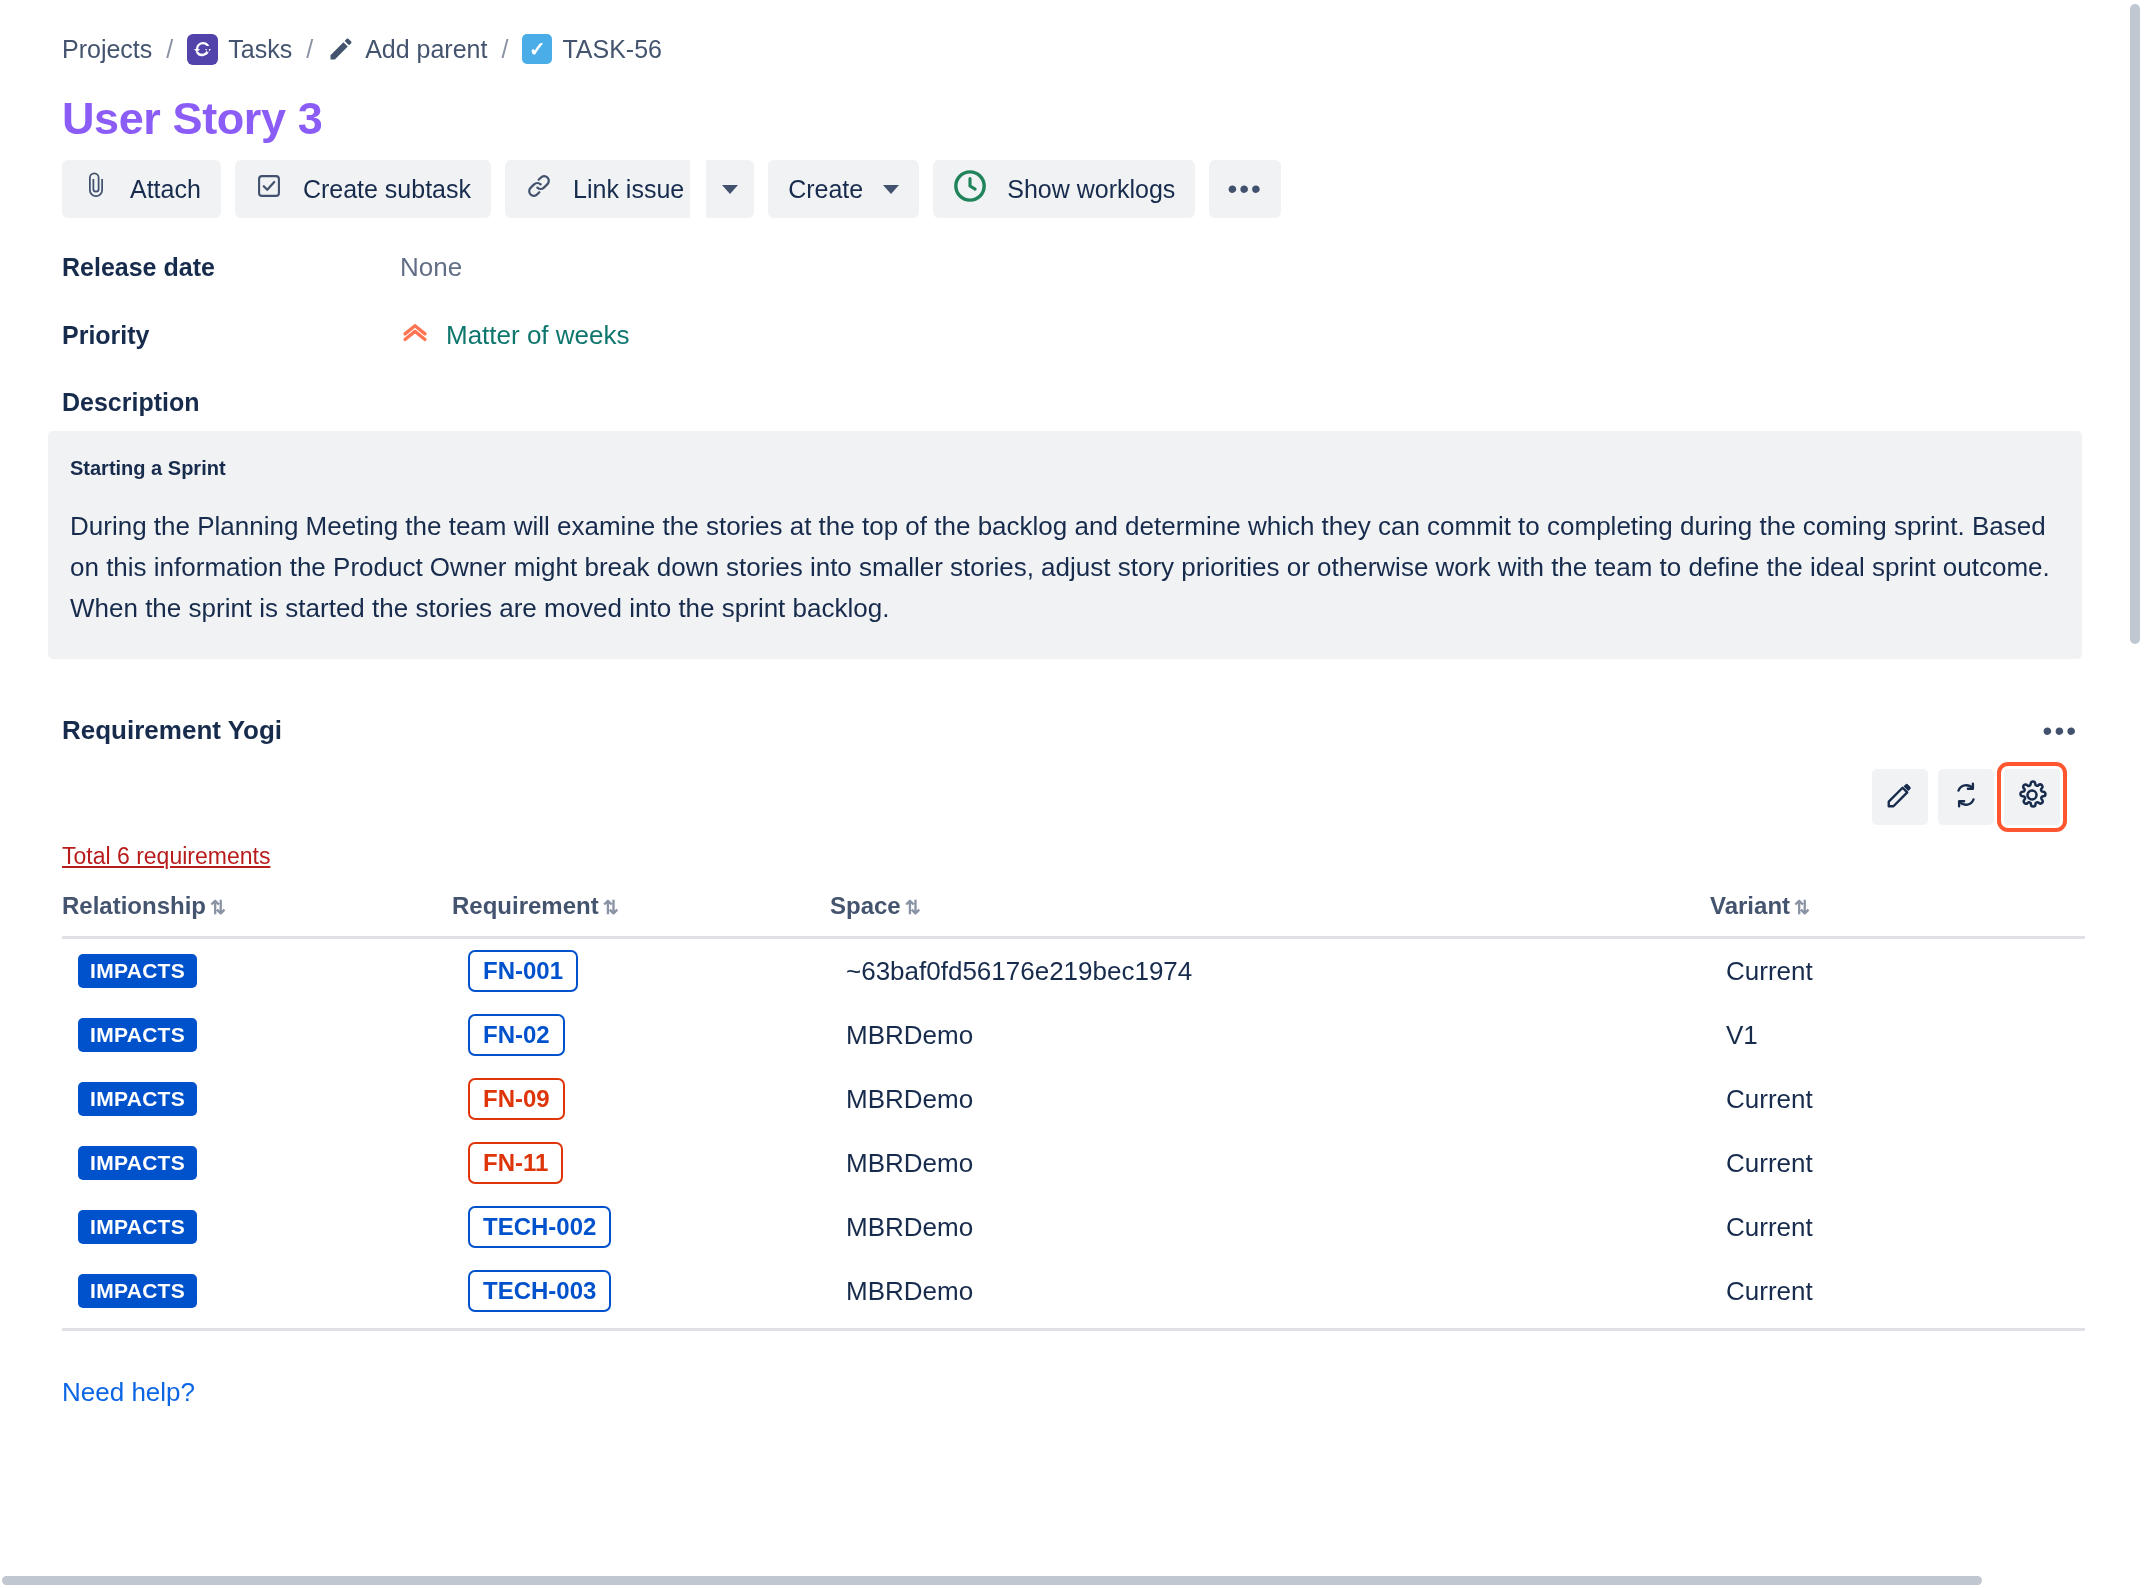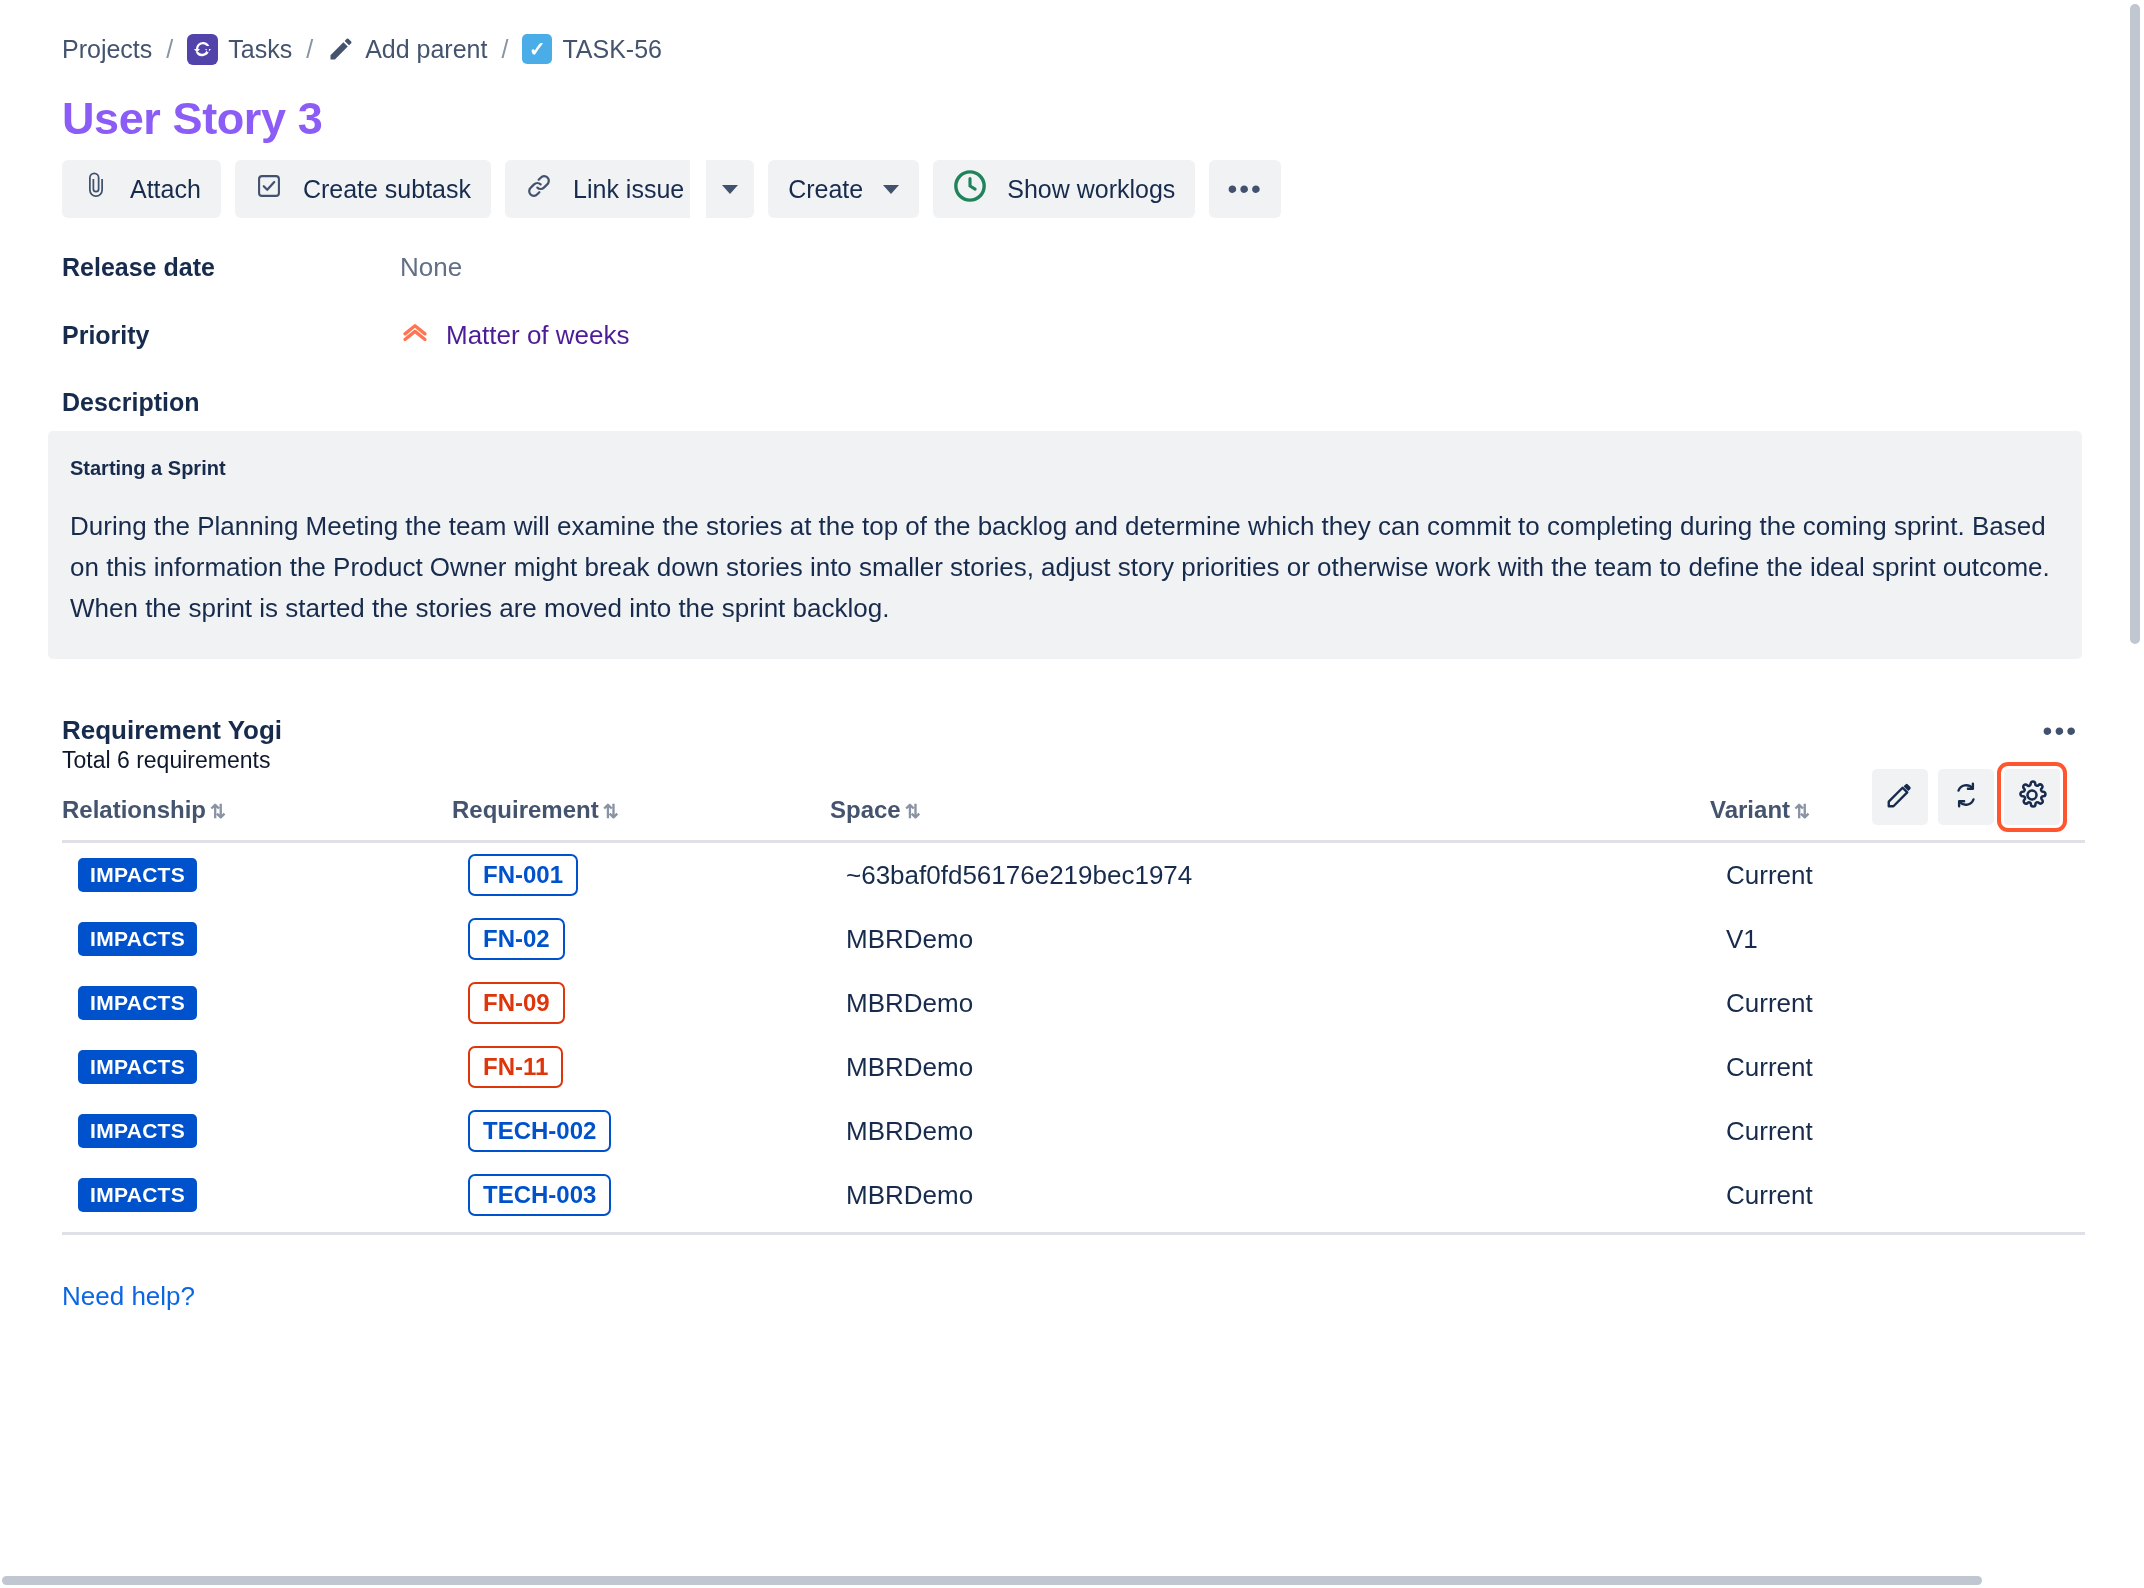--- a/index.html
+++ b/index.html
@@ -71,21 +71,21 @@
   .btn-split-main { border-top-right-radius: 0; border-bottom-right-radius: 0; padding-right: 6px; }
   .btn-split-arrow { border-top-left-radius: 0; border-bottom-left-radius: 0; padding: 0 16px; margin-left: 2px; }
   .btn-dots { padding: 0 18px; font-size: 28px; letter-spacing: 2px; color:#42526e; }
   .chev { display:inline-block; width:0; height:0; border-left:8px solid transparent; border-right:8px solid transparent; border-top:9px solid #42526e; }
 
   .clock-icon { width: 34px; height: 34px; }
 
   
   .fieldrow { display:flex; align-items:center; margin-bottom: 34px; }
   .fieldlabel { width: 338px; font-size: 25px; font-weight: bold; color:#172b4d; }
-  .fieldvalue { font-size: 26px; color:#4c1d95; display:flex; align-items:center; gap: 16px; }
+  .fieldvalue { font-size: 26px; color:#0f766e; display:flex; align-items:center; gap: 16px; }
   .fieldvalue.none { color:#626f86; }
 
   
   .desc-label { font-size: 25px; font-weight: bold; margin-bottom: 14px; }
   .desc-box {
     background: #f1f2f4;
     border-radius: 5px;
     padding: 26px 22px 30px 22px;
     margin: 0 -14px 0 -14px;
     width: 2034px;
@@ -108,21 +108,21 @@
     background: #f1f2f4; border-radius: 5px;
     display:flex; align-items:center; justify-content:center;
     cursor:pointer;
   }
   .icon-btn.selected {
     outline: 4px solid #ff5630;
     outline-offset: 3px;
     border-radius: 4px;
   }
 
-  .total-line { font-size: 23px; color:#0f172a; margin-bottom: 22px; }
+  .total-line { font-size: 23px; color:#b91c1c; margin-top: 96px; margin-bottom: 22px; text-decoration: underline; }
 
   
   table.req { width: 2023px; border-collapse: collapse; }
   table.req th {
     text-align: left;
     font-size: 24px;
     font-weight: bold;
     color: #44546f;
     padding: 0 0 16px 0;
     border-bottom: 3px solid #dfe1e6;

